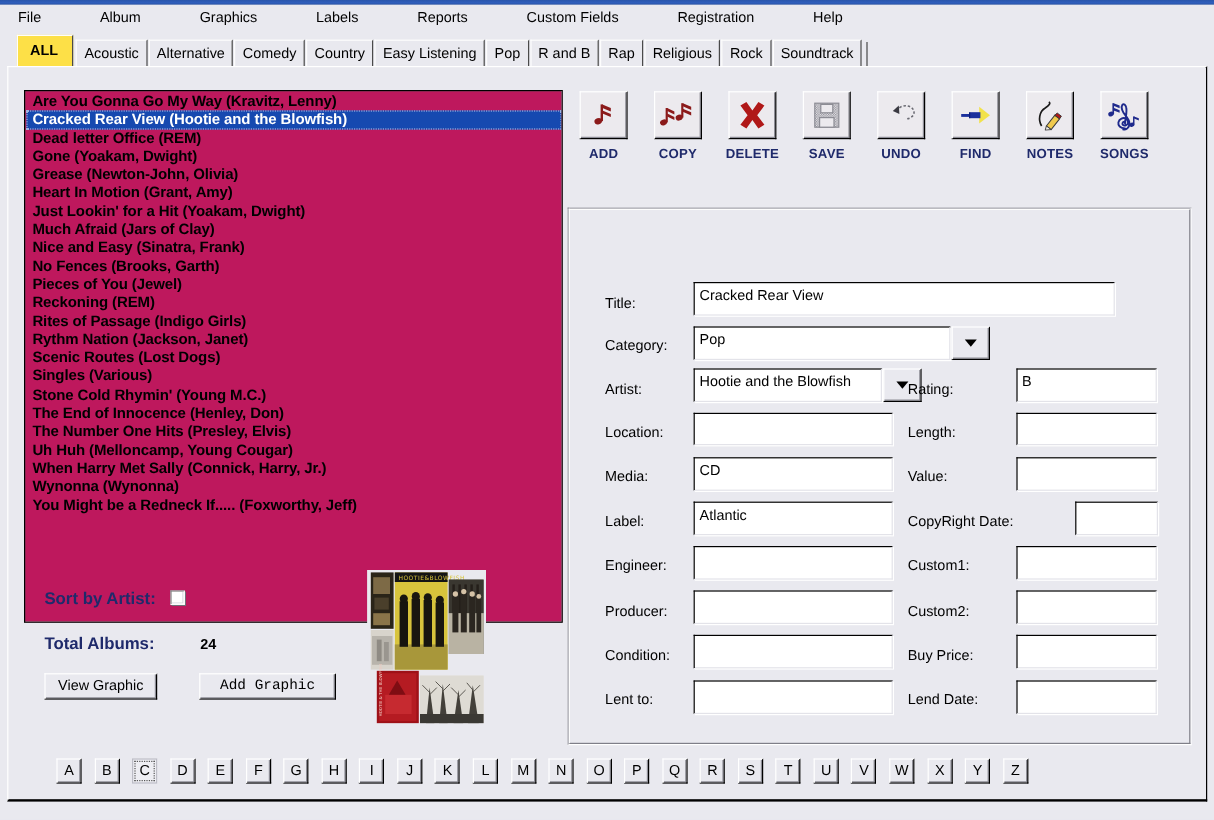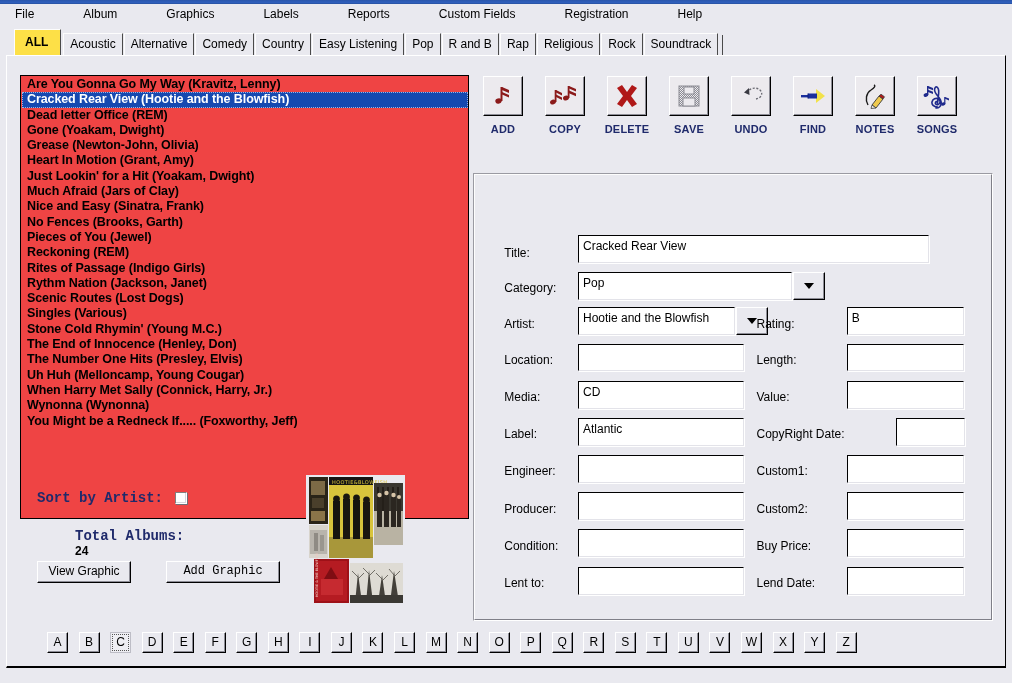--- a/index.html
+++ b/index.html
@@ -113,21 +113,21 @@
     border-bottom: 2px solid #000000;
     box-sizing: border-box;
   }
 
   
   .listbox {
     position: absolute;
     left: 13px; top: 19px;
     width: 449px;
     height: 444px;
-    background: #ef4444;
+    background: #be185d;
     border-top: 1px solid #808080;
     border-left: 1px solid #808080;
     border-right: 1px solid #ffffff;
     border-bottom: 1px solid #ffffff;
     outline: 1px solid #000;
     outline-offset: -1px;
     overflow: hidden;
     box-sizing: border-box;
     padding: 1px 0 0 1px;
   }
@@ -151,21 +151,21 @@
   }
 
   
   .sortrow {
     position: absolute;
     left: 30px; top: 434px;
     display: flex;
     align-items: center;
   }
   .bluelabel {
-    font-family: Liberation Mono, monospace;
+    font-family: Liberation Sans, sans-serif;
     font-weight: bold;
     font-size: 14px;
     color: #1f2a6b;
     white-space: nowrap;
   }
   .checkbox {
     width: 12px; height: 12px;
     margin-left: 12px;
     background: #ffffff;
     border-top: 1px solid #808080;
@@ -174,21 +174,20 @@
     border-bottom: 1px solid #ffffff;
     box-shadow: inset -1px -1px 0 #d5d5dd, 1px 1px 0 #6f6f78;
     box-sizing: border-box;
     cursor: pointer;
   }
   .totalrow {
     position: absolute;
     left: 30px; top: 472px;
     display: flex;
     align-items: baseline;
-    flex-direction: column;
   }
   .total-count {
     font-family: "Liberation Sans", sans-serif;
     font-weight: bold;
     font-size: 12px;
     color: #000;
     margin-left: 38px;
   }
 
   

